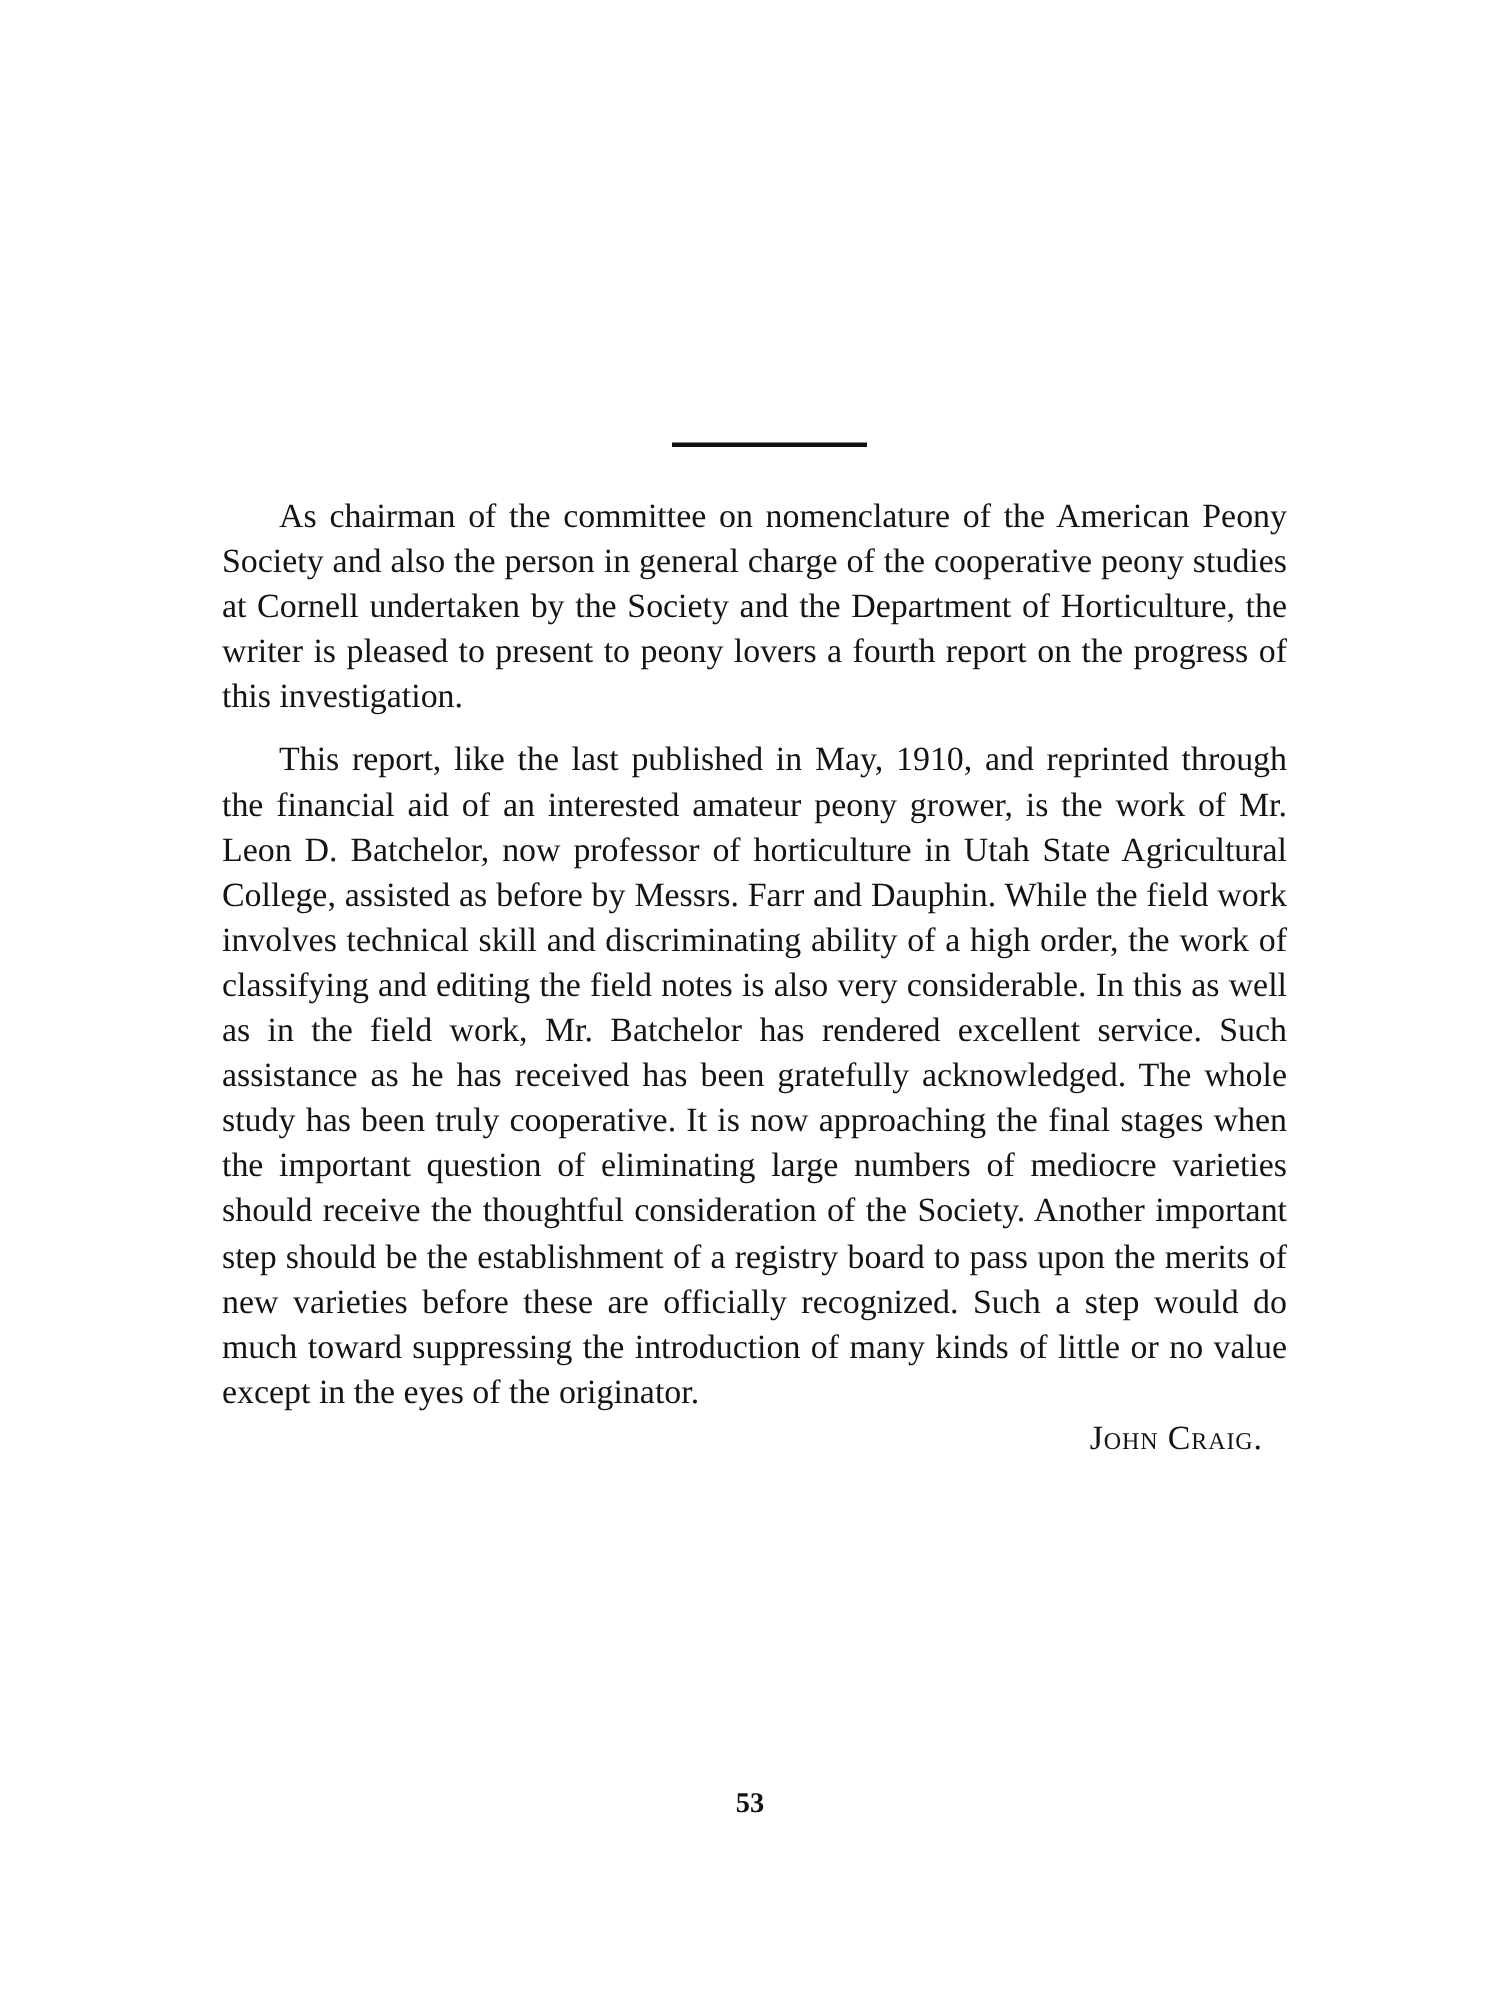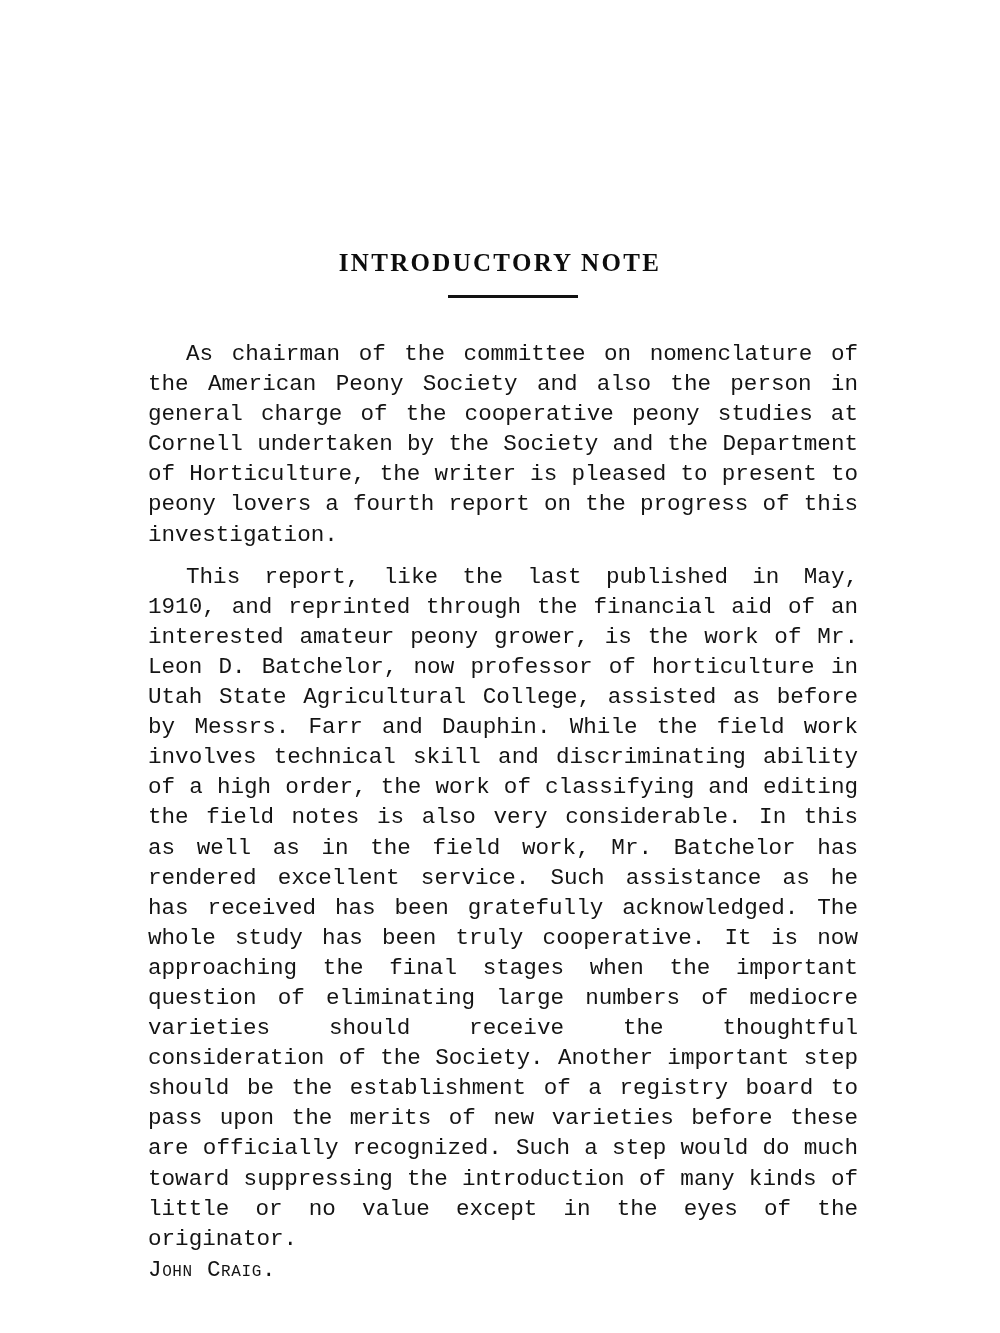--- a/index.html
+++ b/index.html
@@ -44,23 +44,22 @@
     top: 295px;
     width: 130px;
     height: 3px;
     background: #111111;
   }
 
   
   .body-block {
     position: absolute;
     left: 148px;
-    top: 339px;
+    top: 329px;
     width: 710px;
-    font-family: Liberation Mono, monospace;
   }
 
   .para {
     margin: 0;
     font-size: 22.6px;
     line-height: 30.1px;
     text-align: justify;
     text-justify: inter-word;
     color: #141414;
     hyphens: none;
@@ -73,20 +72,21 @@
   }
   
   .para:last-of-type {
     text-align: justify;
   }
 
   .signature-line {
     margin: 0;
     font-size: 22.6px;
     line-height: 30.1px;
+    text-align: right;
     padding-right: 16px;
     margin-top: 1px;
   }
   .smallcaps {
     font-variant: small-caps;
     letter-spacing: 0.6px;
     color: #141414;
   }
 
   
@@ -100,30 +100,30 @@
     font-weight: 700;
     color: #111111;
     font-family: "Liberation Serif", "DejaVu Serif", serif;
   }
 </style>
 </head>
 <body>
 
 <div class="page">
 
-  <div class="doc-title">INTRODUCTORY NOTE</div>
 
   <div class="title-rule"></div>
 
   <div class="body-block">
 
     <p class="para indent">As chairman of the committee on nomenclature of the American Peony Society and also the person in general charge of the cooperative peony studies at Cornell undertaken by the Society and the Department of Horticulture, the writer is pleased to present to peony lovers a fourth report on the progress of this investigation.</p>
 
     <p class="para indent">This report, like the last published in May, 1910, and reprinted through the financial aid of an interested amateur peony grower, is the work of Mr. Leon D. Batchelor, now professor of horticulture in Utah State Agricultural College, assisted as before by Messrs. Farr and Dauphin. While the field work involves technical skill and discriminating ability of a high order, the work of classifying and editing the field notes is also very considerable.  In this as well as in the field work, Mr. Batchelor has rendered excellent service.  Such assistance as he has received has been gratefully acknowledged.  The whole study has been truly cooperative. It is now approaching the final stages when the important question of eliminating large numbers of mediocre varieties should receive the thoughtful consideration of the Society.  Another important step should be the establishment of a registry board to pass upon the merits of new varieties before these are officially recognized.  Such a step would do much toward suppressing the introduction of many kinds of little or no value except in the eyes of the originator.</p>
 
     <p class="signature-line">
       <span class="smallcaps">John Craig.</span>
     </p>
 
   </div>
 
+  <div class="folio">53</div>
 
 </div>
 
 </body></html>

